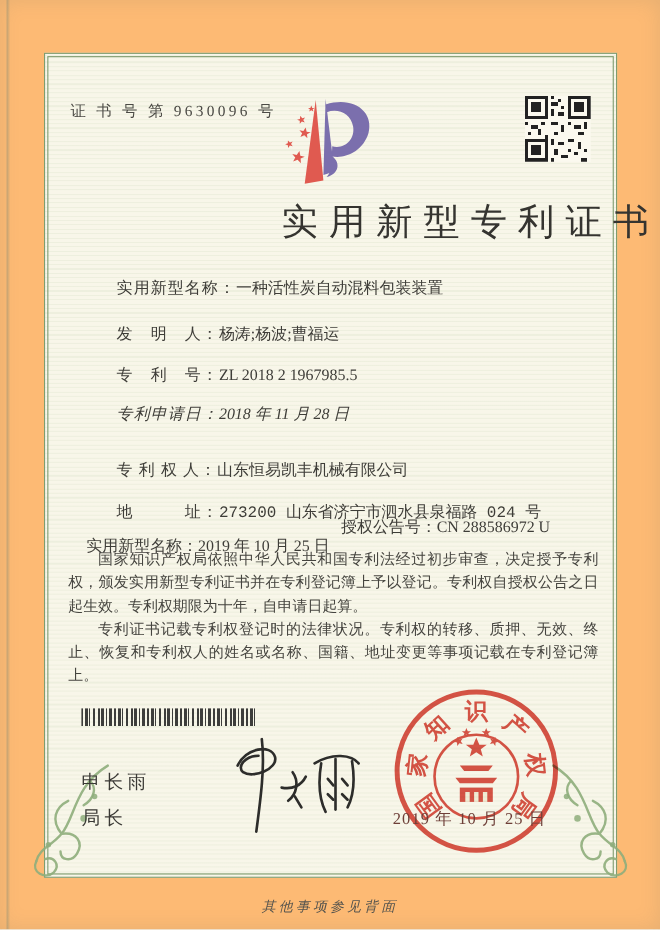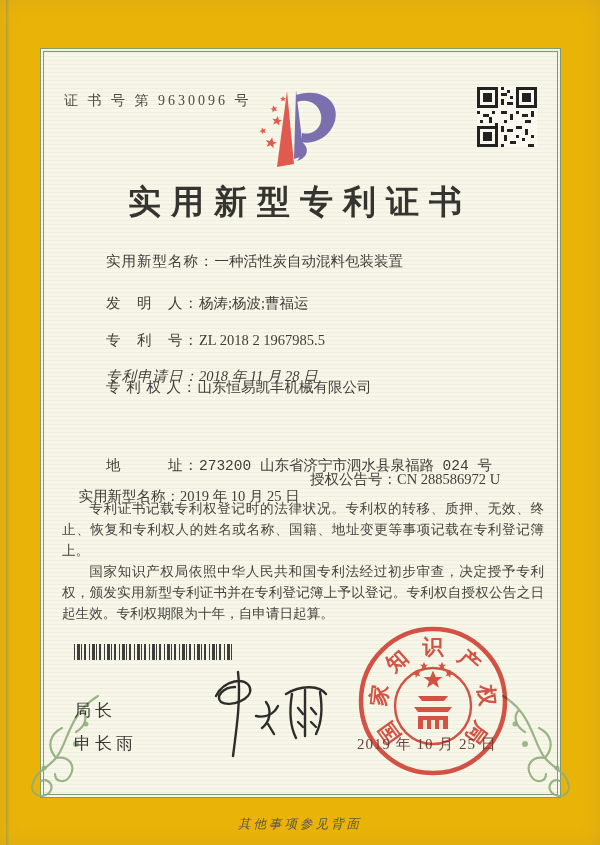--- a/index.html
+++ b/index.html
@@ -1,20 +1,20 @@
 <!DOCTYPE html>
 <html><head>
 <meta charset="utf-8">
 <style>
   * { margin:0; padding:0; box-sizing:border-box; }
   html,body { width:600px; height:845px; }
   body { font-family:"Liberation Serif", serif; background:#e8e8e4; }
   .page {
     position:relative; width:600px; height:845px; overflow:hidden;
-    background:#eab308;
+    background:#fdba74;
     box-shadow:inset 0 0 18px rgba(120,120,100,.18);
   }
   .scan-edge {
     position:absolute; left:6px; top:0; width:3px; height:845px;
     background:linear-gradient(90deg, rgba(120,135,115,.45), rgba(120,135,115,.05));
   }
   .frame {
     position:absolute; left:40px; top:48px; width:521px; height:750px;
     border:4px double #7f9c6f;
     background:
@@ -22,27 +22,27 @@
       #f8f6e9;
   }
   .ornament { position:absolute; width:100px; height:118px; }
   .ornament.bl { left:24px; top:686px; }
   .ornament.br { left:477px; top:686px; transform:scaleX(-1); }
 
   .cert-no { position:absolute; left:64px; top:92px; font-size:14px; letter-spacing:3px; color:#4b4a45; }
   .logo { position:absolute; left:250px; top:86px; }
   .qr { position:absolute; left:477px; top:87px; }
 
-  .title { position:absolute; left:0; top:180px; width:600px; text-align:center;
-    font-size:33px; font-weight:bold; letter-spacing:10px; color:#353430; }
+  .title { position:absolute; left:0; top:180px; width:600px; text-align:right;
+    font-size:33px; font-weight:normal; letter-spacing:10px; color:#353430; }
 
   .field { position:absolute; left:64px; font-size:14.5px; color:#3e3d38; white-space:pre; }
   .field .lab { letter-spacing:1px;margin-left:42px; }
   .f0 { top:252px; } .f1 { top:294px; } .f2 { top:331px; }
-  .f3 { top:367px;font-style:italic; } .f4 { top:378px; } .f5 { top:456px;font-family:Liberation Mono, monospace; }
+  .f3 { top:367px;font-style:italic; } .f4 { top:418px; } .f5 { top:456px;font-family:Liberation Mono, monospace; }
   .grant { position:absolute; top:470px; left:64px; width:478px; font-size:14.5px; color:#3e3d38; white-space:pre; }
   .grant .right { position:absolute; left:246px; top:0; }
 
   .body-text { position:absolute; left:62px; top:498px; width:482px;
     font-size:13.6px; line-height:21px; color:#45443f; text-align:justify; }
   .body-text p { text-indent:2em; margin:0; }
 
   .barcode { position:absolute; left:74px; top:644px; width:158px; height:16px;
     background:repeating-linear-gradient(90deg,
       #1d1d1d 0 1.5px, transparent 1.5px 3px,
@@ -176,29 +176,29 @@
   <div class="field f3"><span class="lab">专利申请日：</span><span>2018 年 11 月 28 日</span></div>
   <div class="field f4"><span class="lab">专 利 权 人：</span><span>山东恒易凯丰机械有限公司</span></div>
   <div class="field f5"><span class="lab">地　　　址：</span><span>273200 山东省济宁市泗水县泉福路 024 号</span></div>
 
   <div class="grant">
     <span>实用新型名称：</span><span>2019 年 10 月 25 日</span>
     <span class="right"><span>授权公告号：</span><span>CN 288586972 U</span></span>
   </div>
 
   <div class="body-text">
+    <p>国家知识产权局依照中华人民共和国专利法经过初步审查，决定授予专利权，颁发实用新型专利证书并在专利登记簿上予以登记。专利权自授权公告之日起生效。专利权期限为十年，自申请日起算。</p>
     <p>专利证书记载专利权登记时的法律状况。专利权的转移、质押、无效、终止、恢复和专利权人的姓名或名称、国籍、地址变更等事项记载在专利登记簿上。</p>
-    <p>国家知识产权局依照中华人民共和国专利法经过初步审查，决定授予专利权，颁发实用新型专利证书并在专利登记簿上予以登记。专利权自授权公告之日起生效。专利权期限为十年，自申请日起算。</p>
   </div>
 
   <div class="barcode"></div>
 
   <div class="officer">
+    <div>申长雨</div>
     <div>局长</div>
-    <div>申长雨</div>
   </div>
 
   <svg class="signature" width="145" height="100" viewBox="0 0 145 100">
     <g fill="none" stroke="#2d2d2b" stroke-width="2.4" stroke-linecap="round" stroke-linejoin="round">
       <path d="M26,30 C34,14 56,10 60,22 C63,33 40,42 31,36 C25,31 33,21 45,21"></path>
       <path d="M48,6 C51,30 47,60 43,90"></path>
       <path d="M76,36 C82,44 80,56 72,62"></path>
       <path d="M66,50 C76,52 84,48 88,40 M78,58 L84,68"></path>
       <path d="M96,28 C112,18 130,20 136,28"></path>
       <path d="M102,28 C99,46 101,62 106,72"></path>

